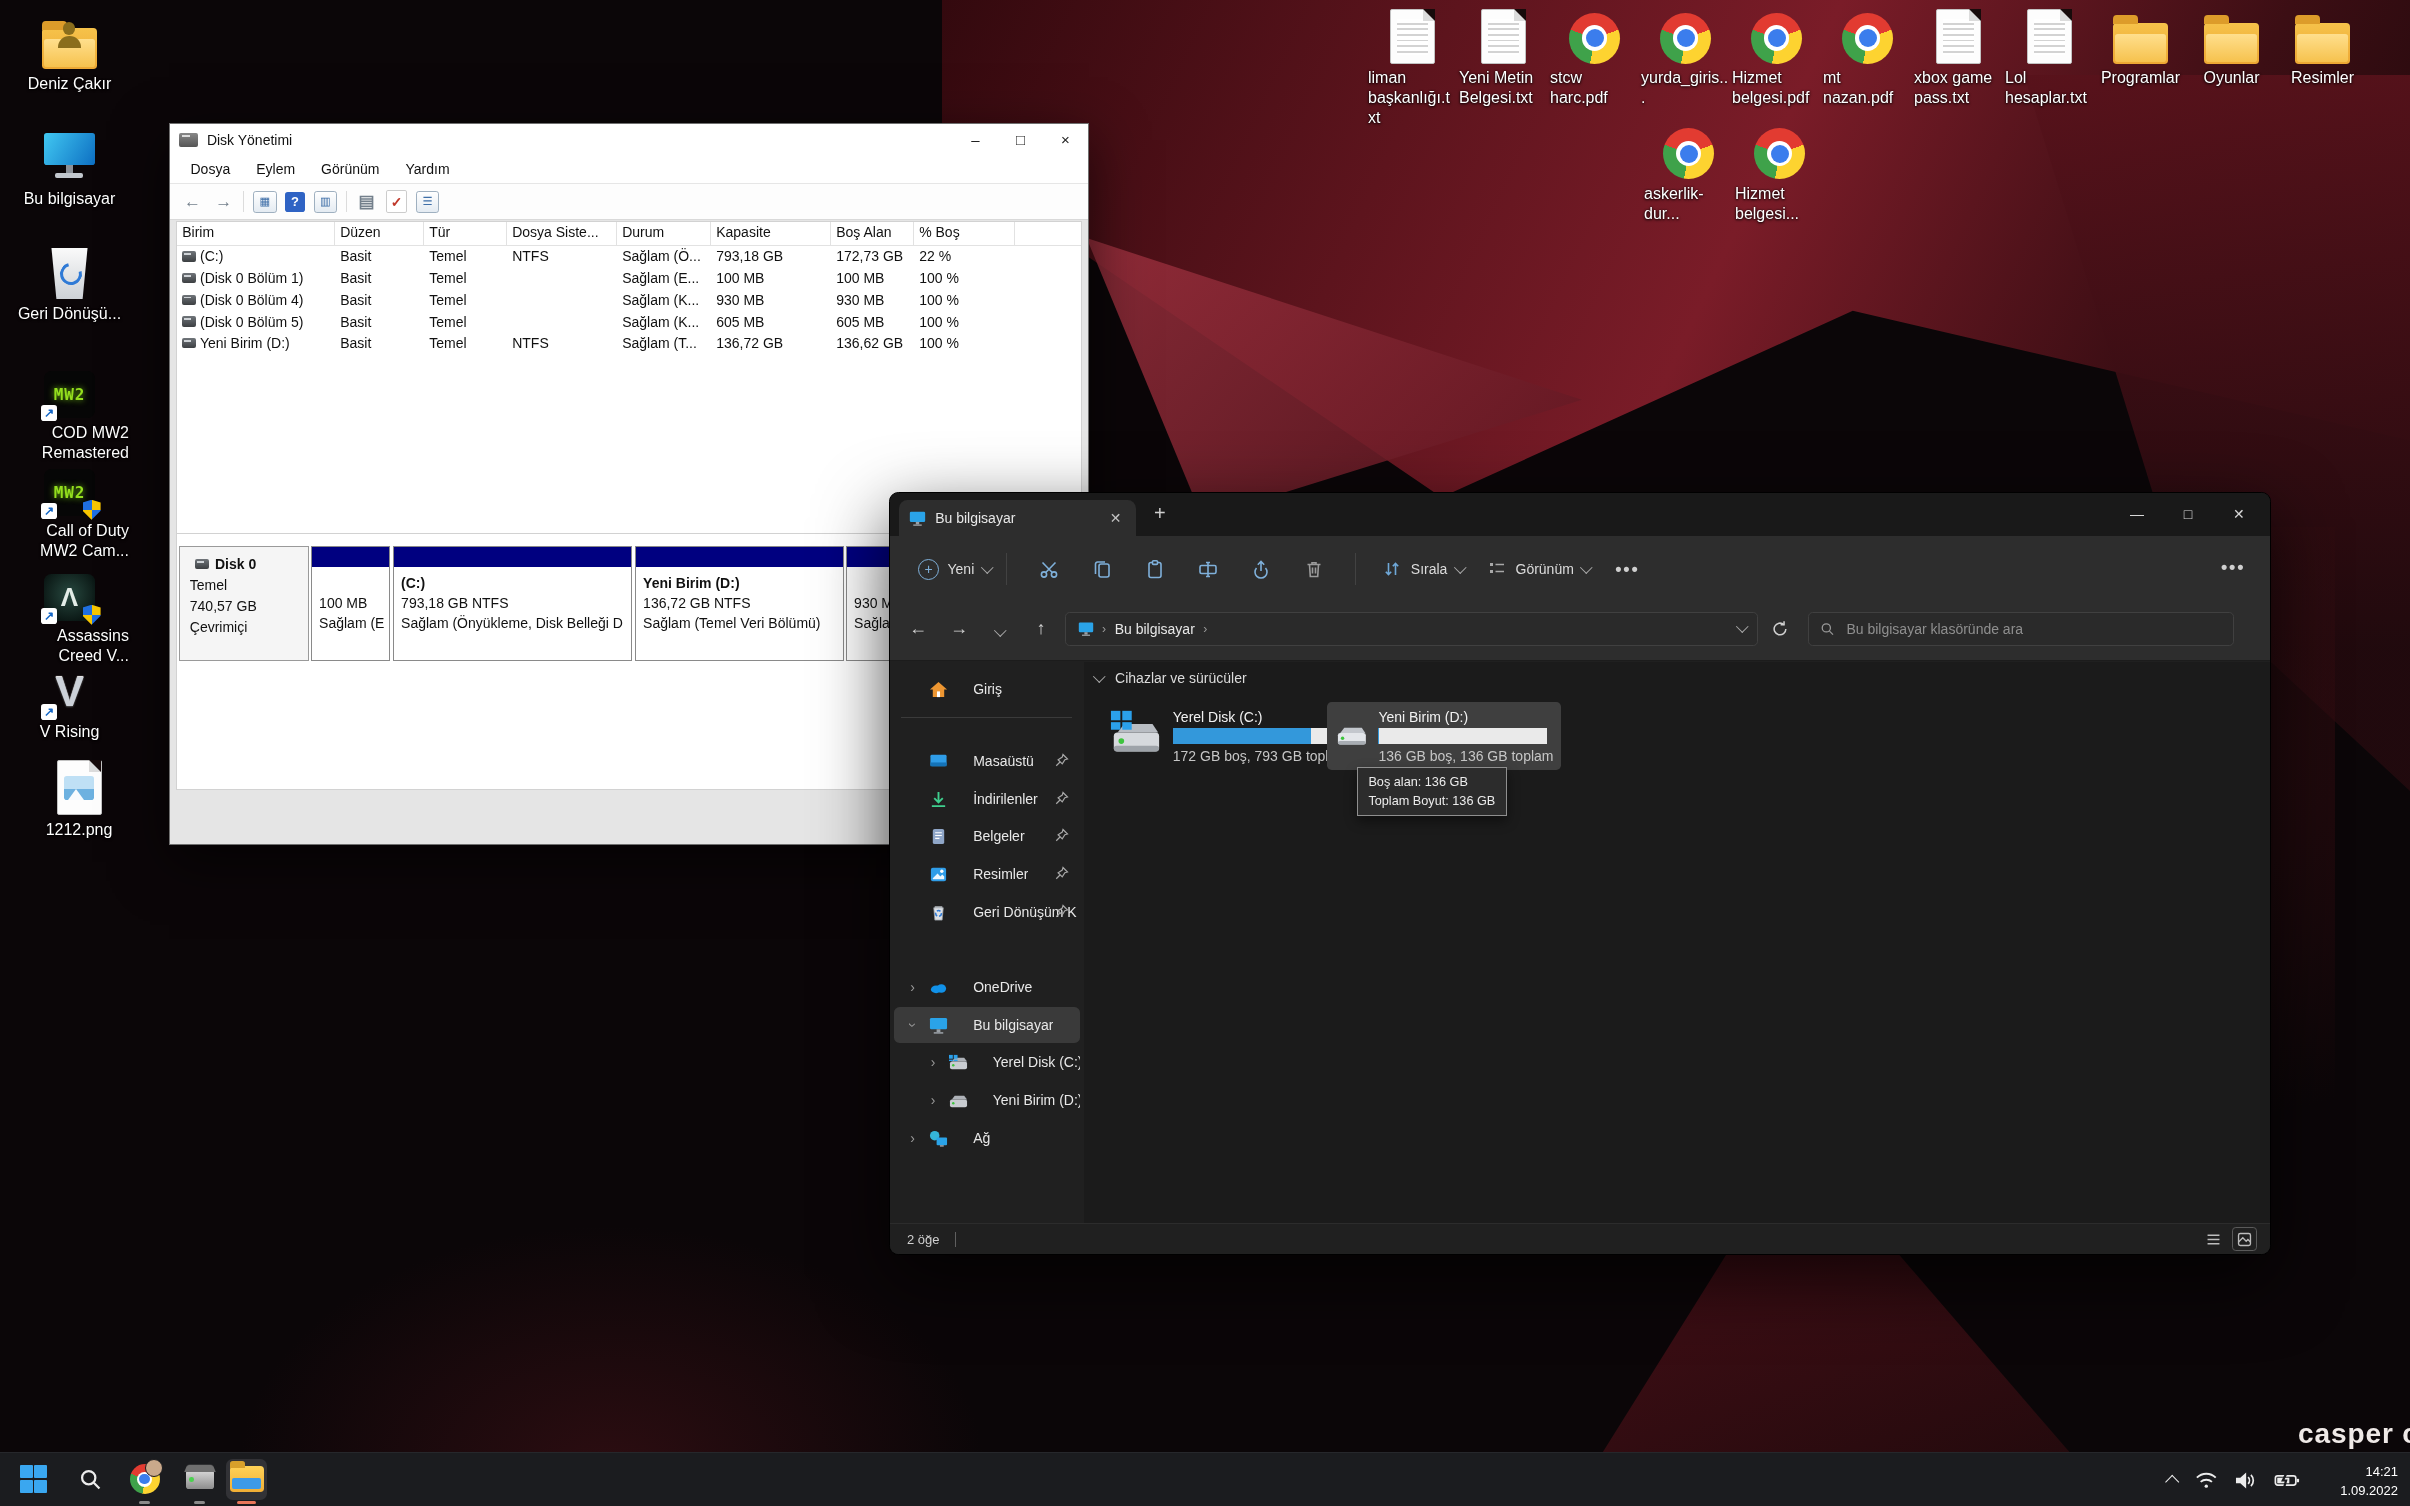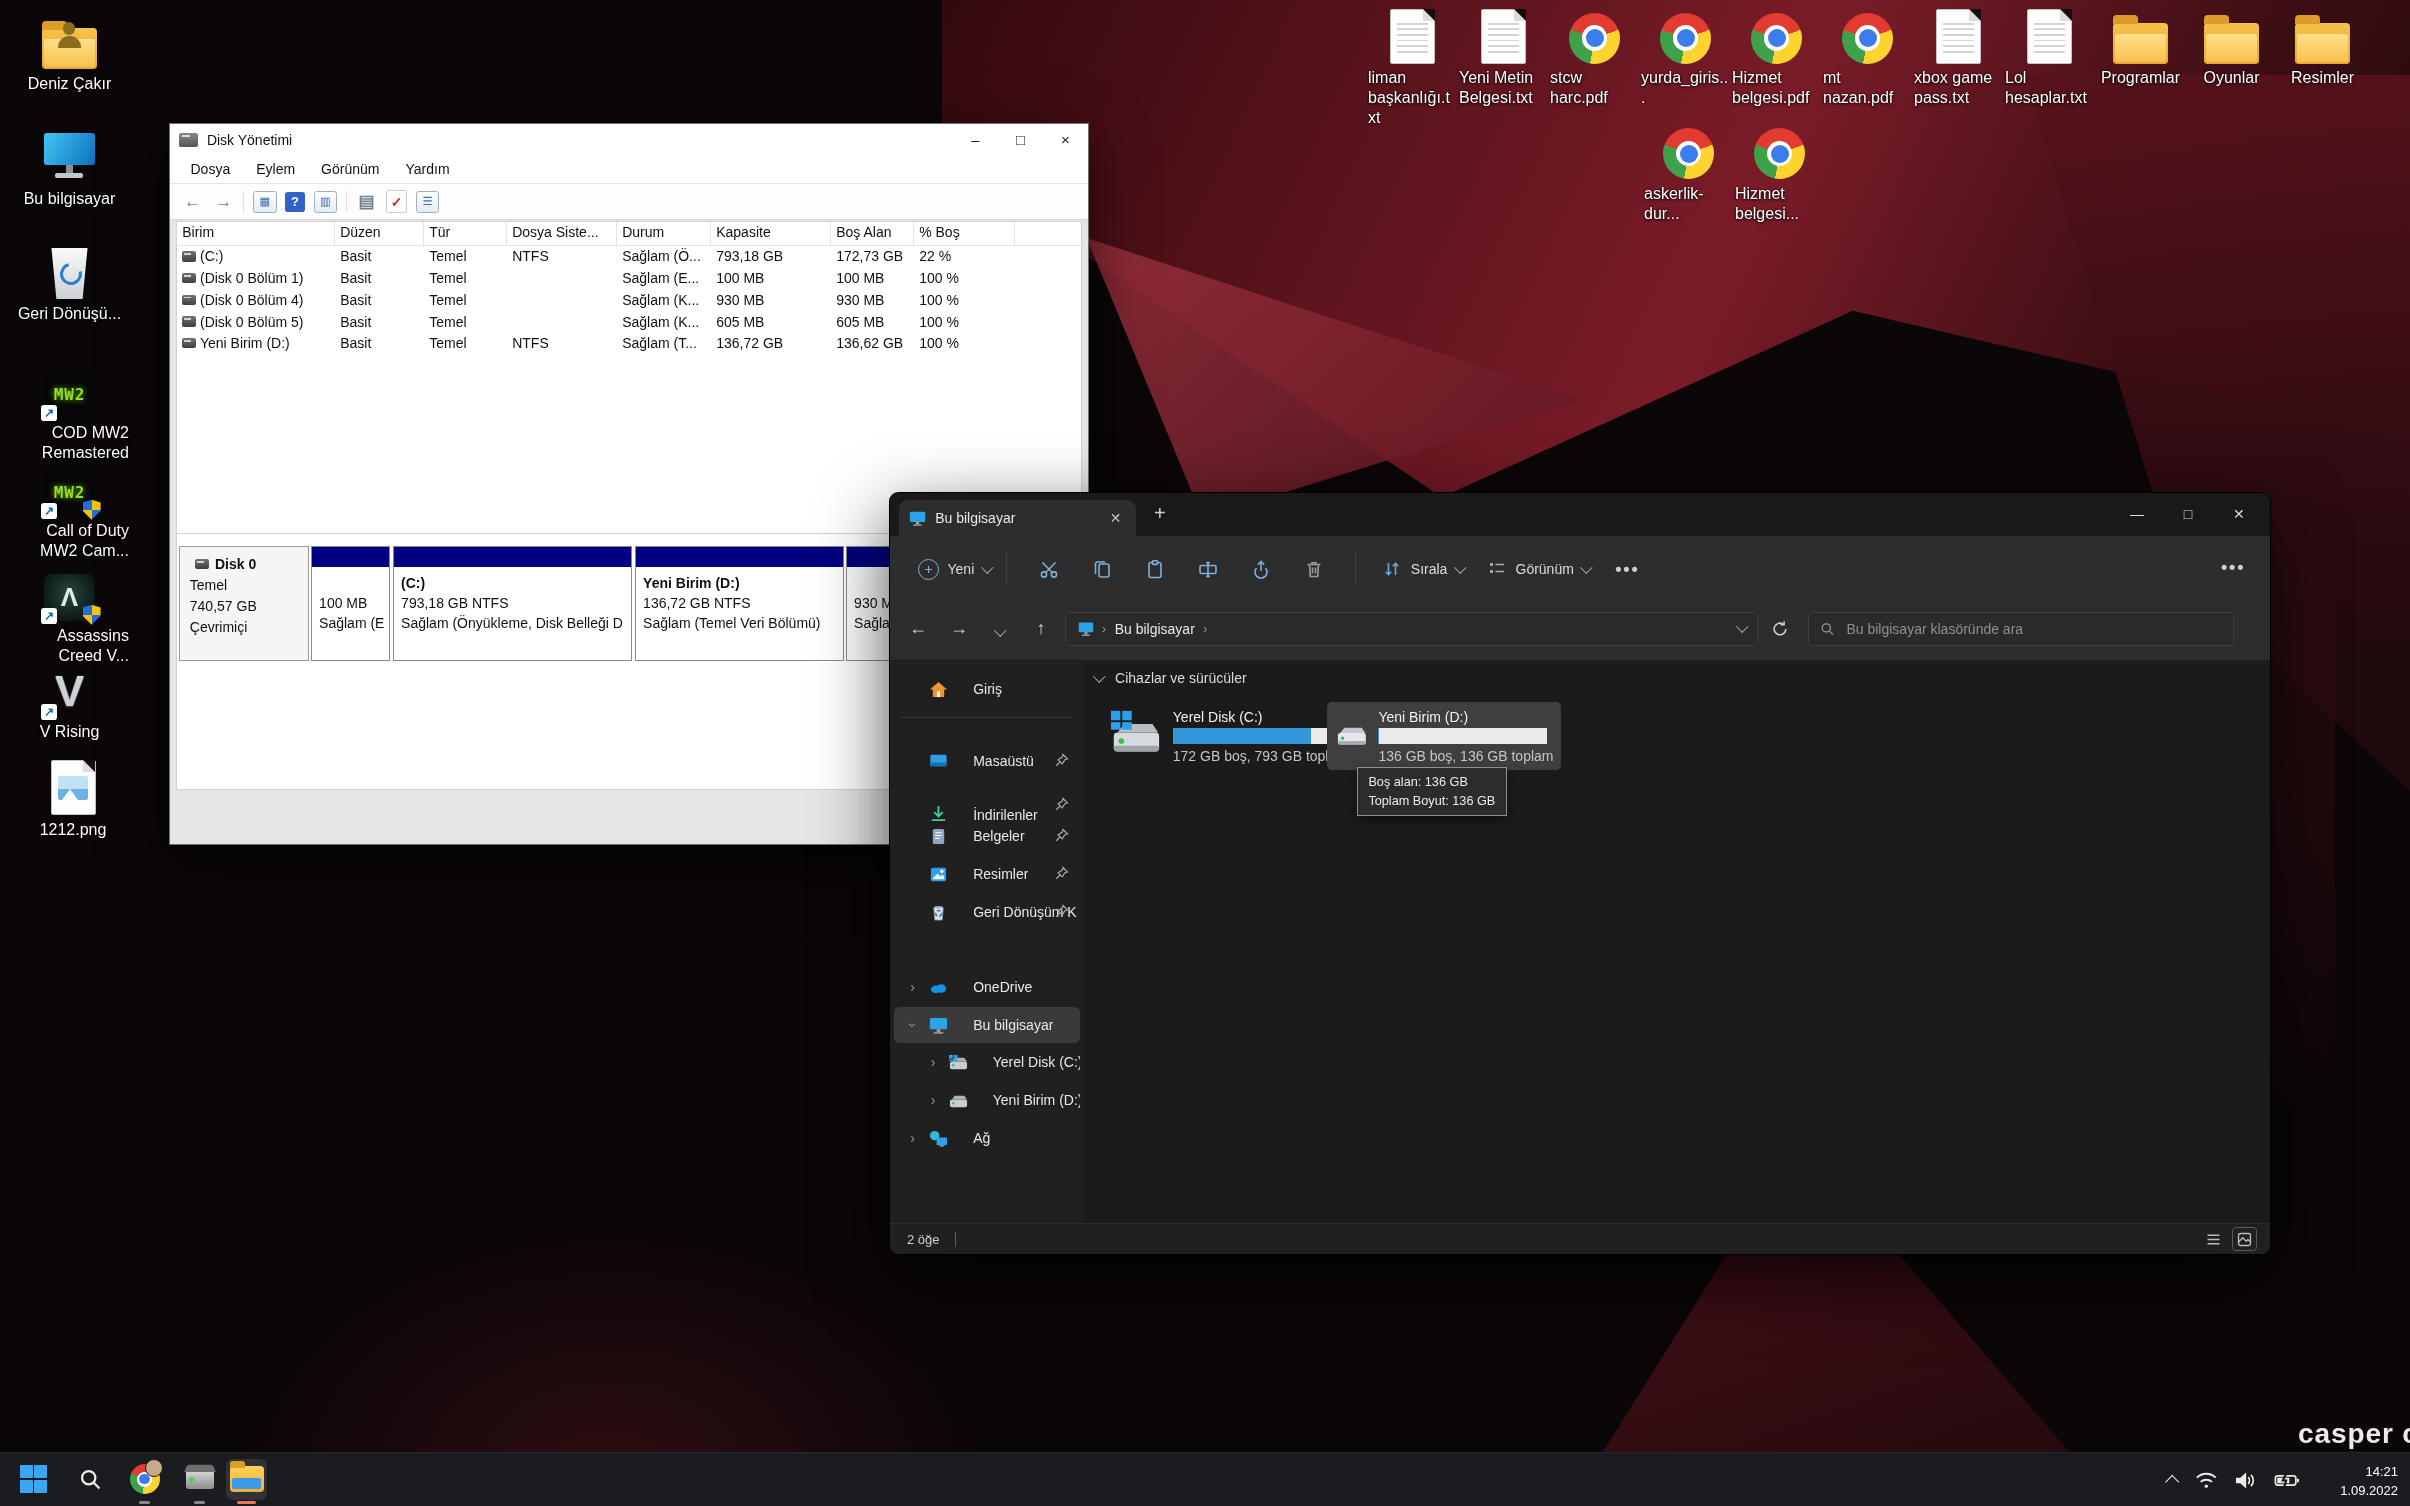--- a/index.html
+++ b/index.html
@@ -283,21 +283,21 @@
   </div>
   <div class="dcell" style="left:7.5px;top:661px;">
     <div class="glyph">
       <div class="g-v">
           <span>V</span>
         </div>
       <div class="badge-sc">↗</div>
     </div>
     <div class="lab">V Rising</div>
   </div>
-  <div class="dcell" style="left:11px;top:759px;">
+  <div class="dcell" style="left:17px;top:759px;">
     <div class="glyph">
         <div class="g-img">
           <div class="pic"></div>
         </div>
       </div>
     <div class="lab">1212.png</div>
   </div>
 
   <div class="trow">
     <div class="tcell">
@@ -679,21 +679,21 @@
           </svg>
             </span>
           <span class="slab">Masaüstü</span>
           <span class="pin">
               <svg width="15" height="15" viewBox="0 0 20 20">
             <path d="M12 2 L18 8 L14.5 9 L11 14.5 L5.5 9 L11 5.5 Z M8 12 L3 17" stroke="#a8a8a8" stroke-width="1.6" fill="none"></path>
           </svg>
             </span>
         </div>
 
-        <div class="si" style="top:125px;align-items:flex-end;">
+        <div class="si" style="top:119px;">
           <span class="nochev"></span>
           <span class="sico">
               <svg width="19" height="19" viewBox="0 0 20 20" fill="none" stroke="#3fcf8e" stroke-width="2">
             <path d="M10 2 V12 M5.5 8.5 L10 13 L14.5 8.5 M3 17 H17"></path>
           </svg>
             </span>
           <span class="slab">İndirilenler</span>
           <span class="pin">
               <svg width="15" height="15" viewBox="0 0 20 20">
             <path d="M12 2 L18 8 L14.5 9 L11 14.5 L5.5 9 L11 5.5 Z M8 12 L3 17" stroke="#a8a8a8" stroke-width="1.6" fill="none"></path>

